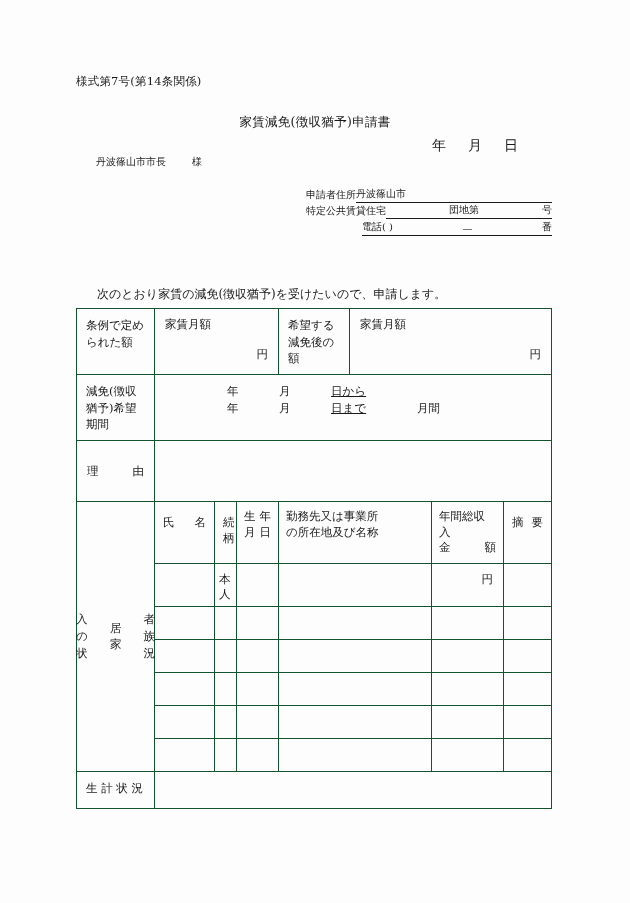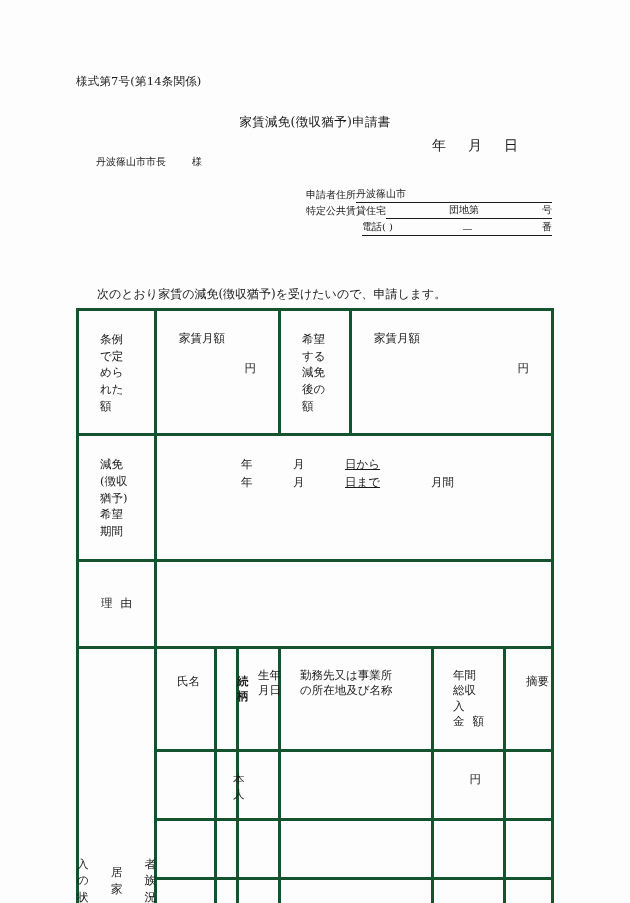--- a/index.html
+++ b/index.html
@@ -101,22 +101,22 @@
   .tbl {
     position: absolute;
     left: 76px;
     top: 308px;
     width: 475px;
     border-collapse: collapse;
     table-layout: fixed;
     font-size: 11.5px;
   }
   .tbl td {
-    border: 3px solid #14532d;
-    padding: 16px;
+    border: 1px solid #14532d;
+    padding: 4px;
     vertical-align: top;
     position: relative;
   }
   .cell {
     padding: 4px 5px 3px 5px;
     line-height: 1.45;
   }
   .just-mid {
     display: flex;
     justify-content: space-between;
@@ -150,21 +150,20 @@
   .period .p1 { display: inline-block; width: 62px; }
   .period .p2 { display: inline-block; width: 52px; }
   .period .p3 { display: inline-block; width: 52px; }
   .period .p4 { display: inline-block; width: 86px; text-decoration: underline; }
 
   
   .hdr {
     text-align: right;
     line-height: 1.35;
     padding: 3px 4px;
-    font-weight: bold;
   }
   .hdr-split {
     display: flex;
     justify-content: space-between;
     padding: 0 4px;
   }
   .hdr-two {
     line-height: 1.35;
     padding: 3px 3px;
   }

